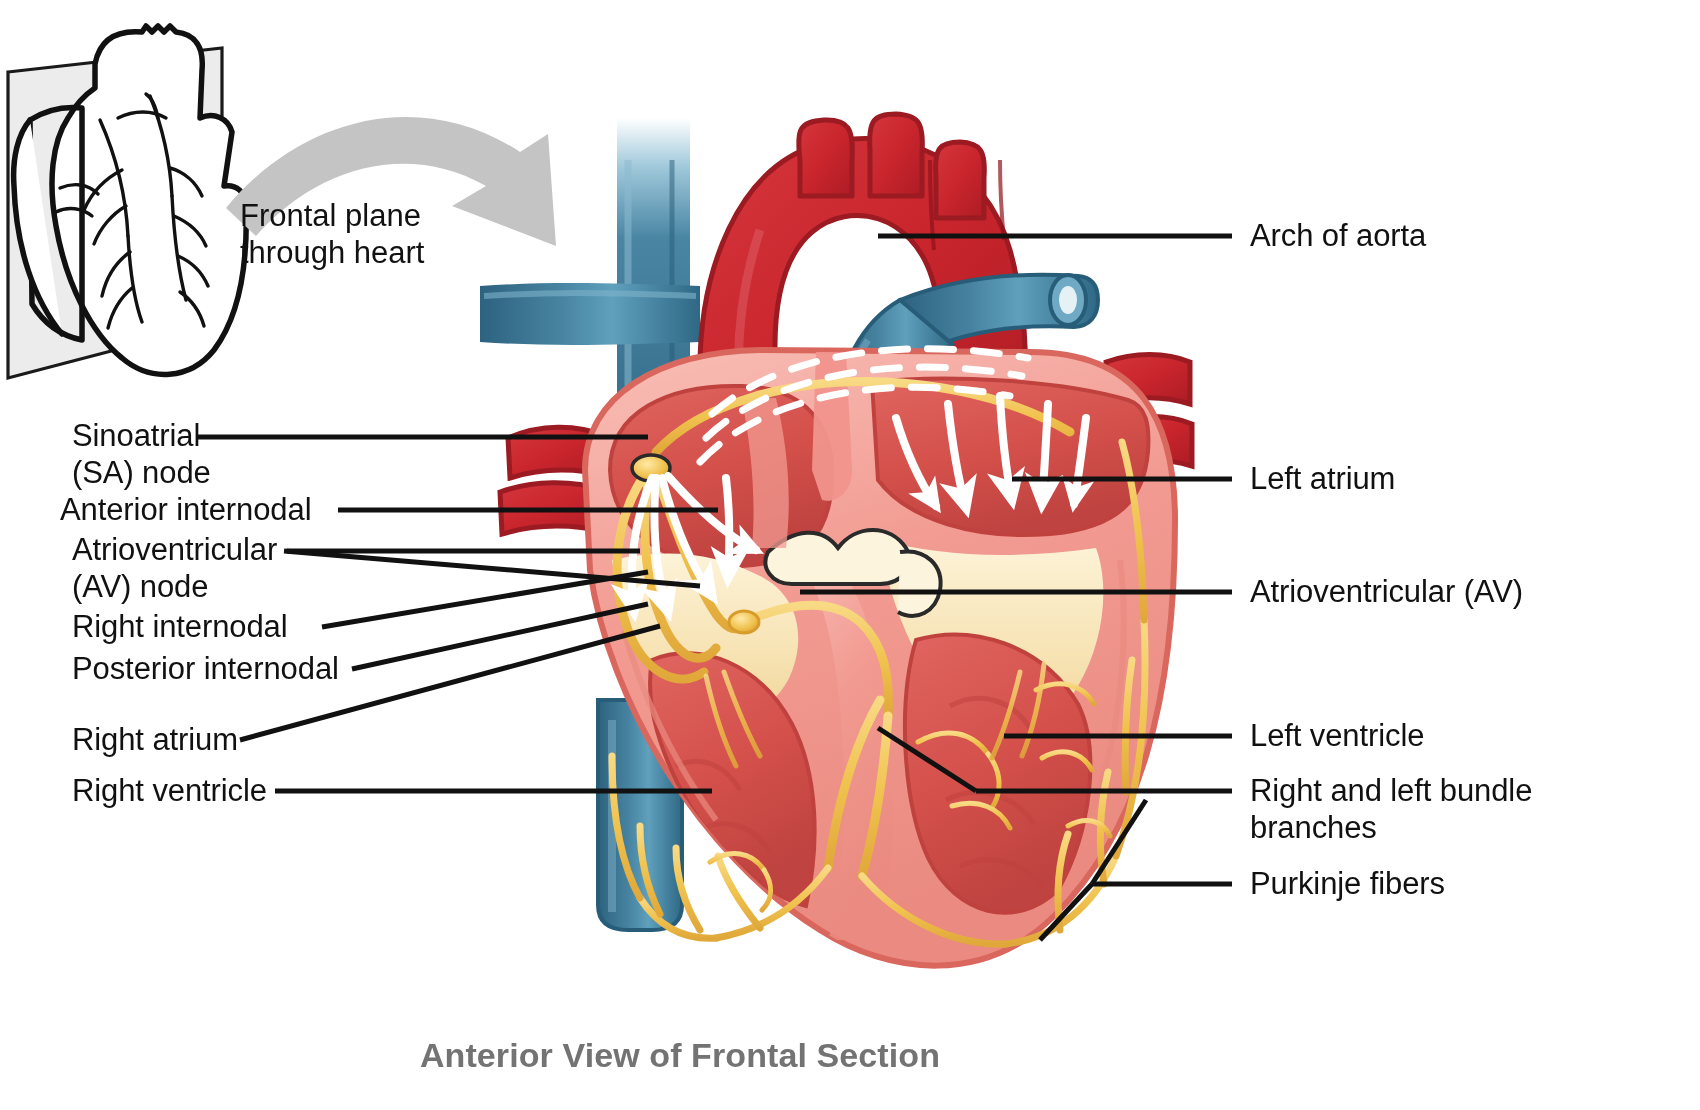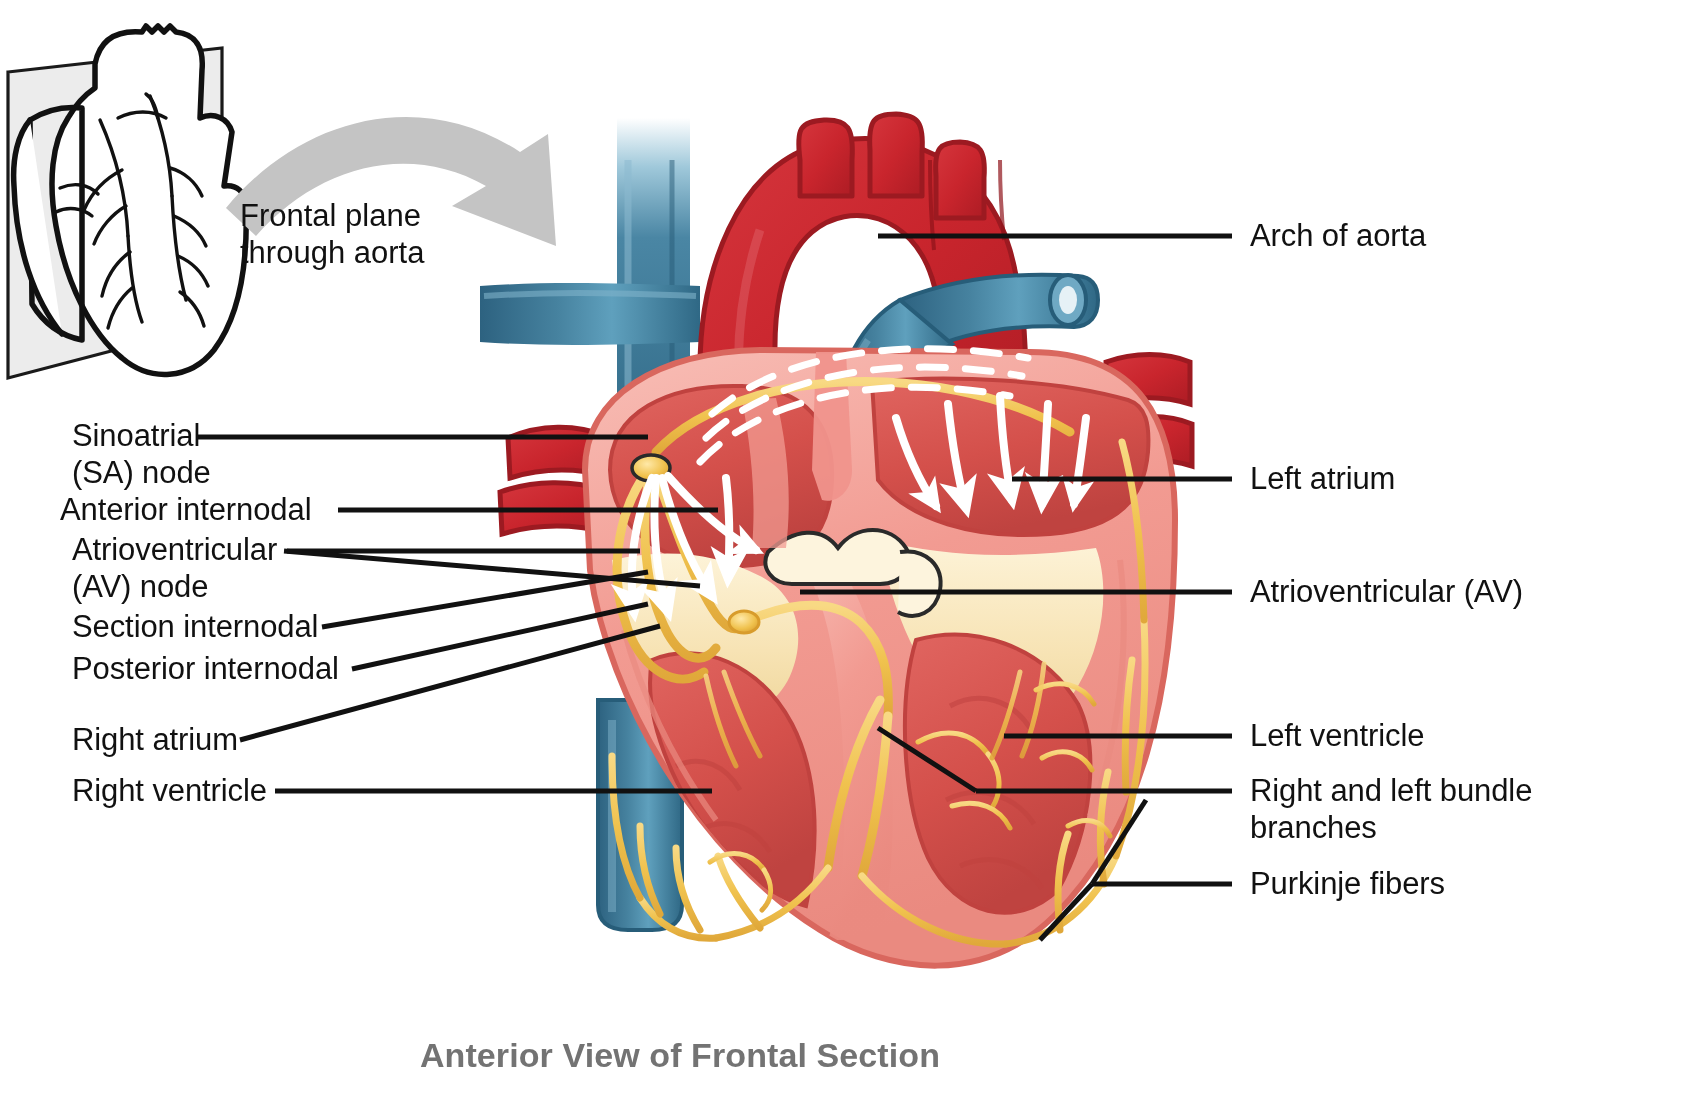--- a/index.html
+++ b/index.html
@@ -361,29 +361,29 @@
       <line x1="1232" y1="736" x2="1004" y2="736"></line>
       <line x1="1232" y1="791" x2="976" y2="791"></line>
       <line x1="976" y1="791" x2="878" y2="728"></line>
 
       <line x1="1232" y1="884" x2="1092" y2="884"></line>
       <line x1="1092" y1="884" x2="1146" y2="800"></line>
       <line x1="1092" y1="884" x2="1040" y2="940"></line>
     </g>
   </svg>
 
-  <div class="inset-cap"><span>Frontal plane</span><br><span>through aorta</span></div>
+  <div class="inset-cap"><span>Frontal plane</span><br><span>through heart</span></div>
 
   <div class="lbl l" style="left:48px;top:418px;"><span>Sinoatrial</span><br><span>(SA) node</span></div>
 
   <div class="lbl l" style="left:36px;top:492px;"><span>Anterior internodal</span></div>
 
   <div class="lbl l" style="left:48px;top:532px;"><span>Atrioventricular</span><br><span>(AV) node</span></div>
 
-  <div class="lbl l" style="left:48px;top:609px;"><span>Section internodal</span></div>
+  <div class="lbl l" style="left:48px;top:609px;"><span>Right internodal</span></div>
 
   <div class="lbl l" style="left:48px;top:651px;"><span>Posterior internodal</span></div>
 
   <div class="lbl l" style="left:48px;top:722px;"><span>Right atrium</span></div>
 
   <div class="lbl l" style="left:48px;top:773px;"><span>Right ventricle</span></div>
 
   <div class="lbl r" style="left:1250px;top:218px;"><span>Arch of aorta</span></div>
 
   <div class="lbl r" style="left:1250px;top:461px;"><span>Left atrium</span></div>

